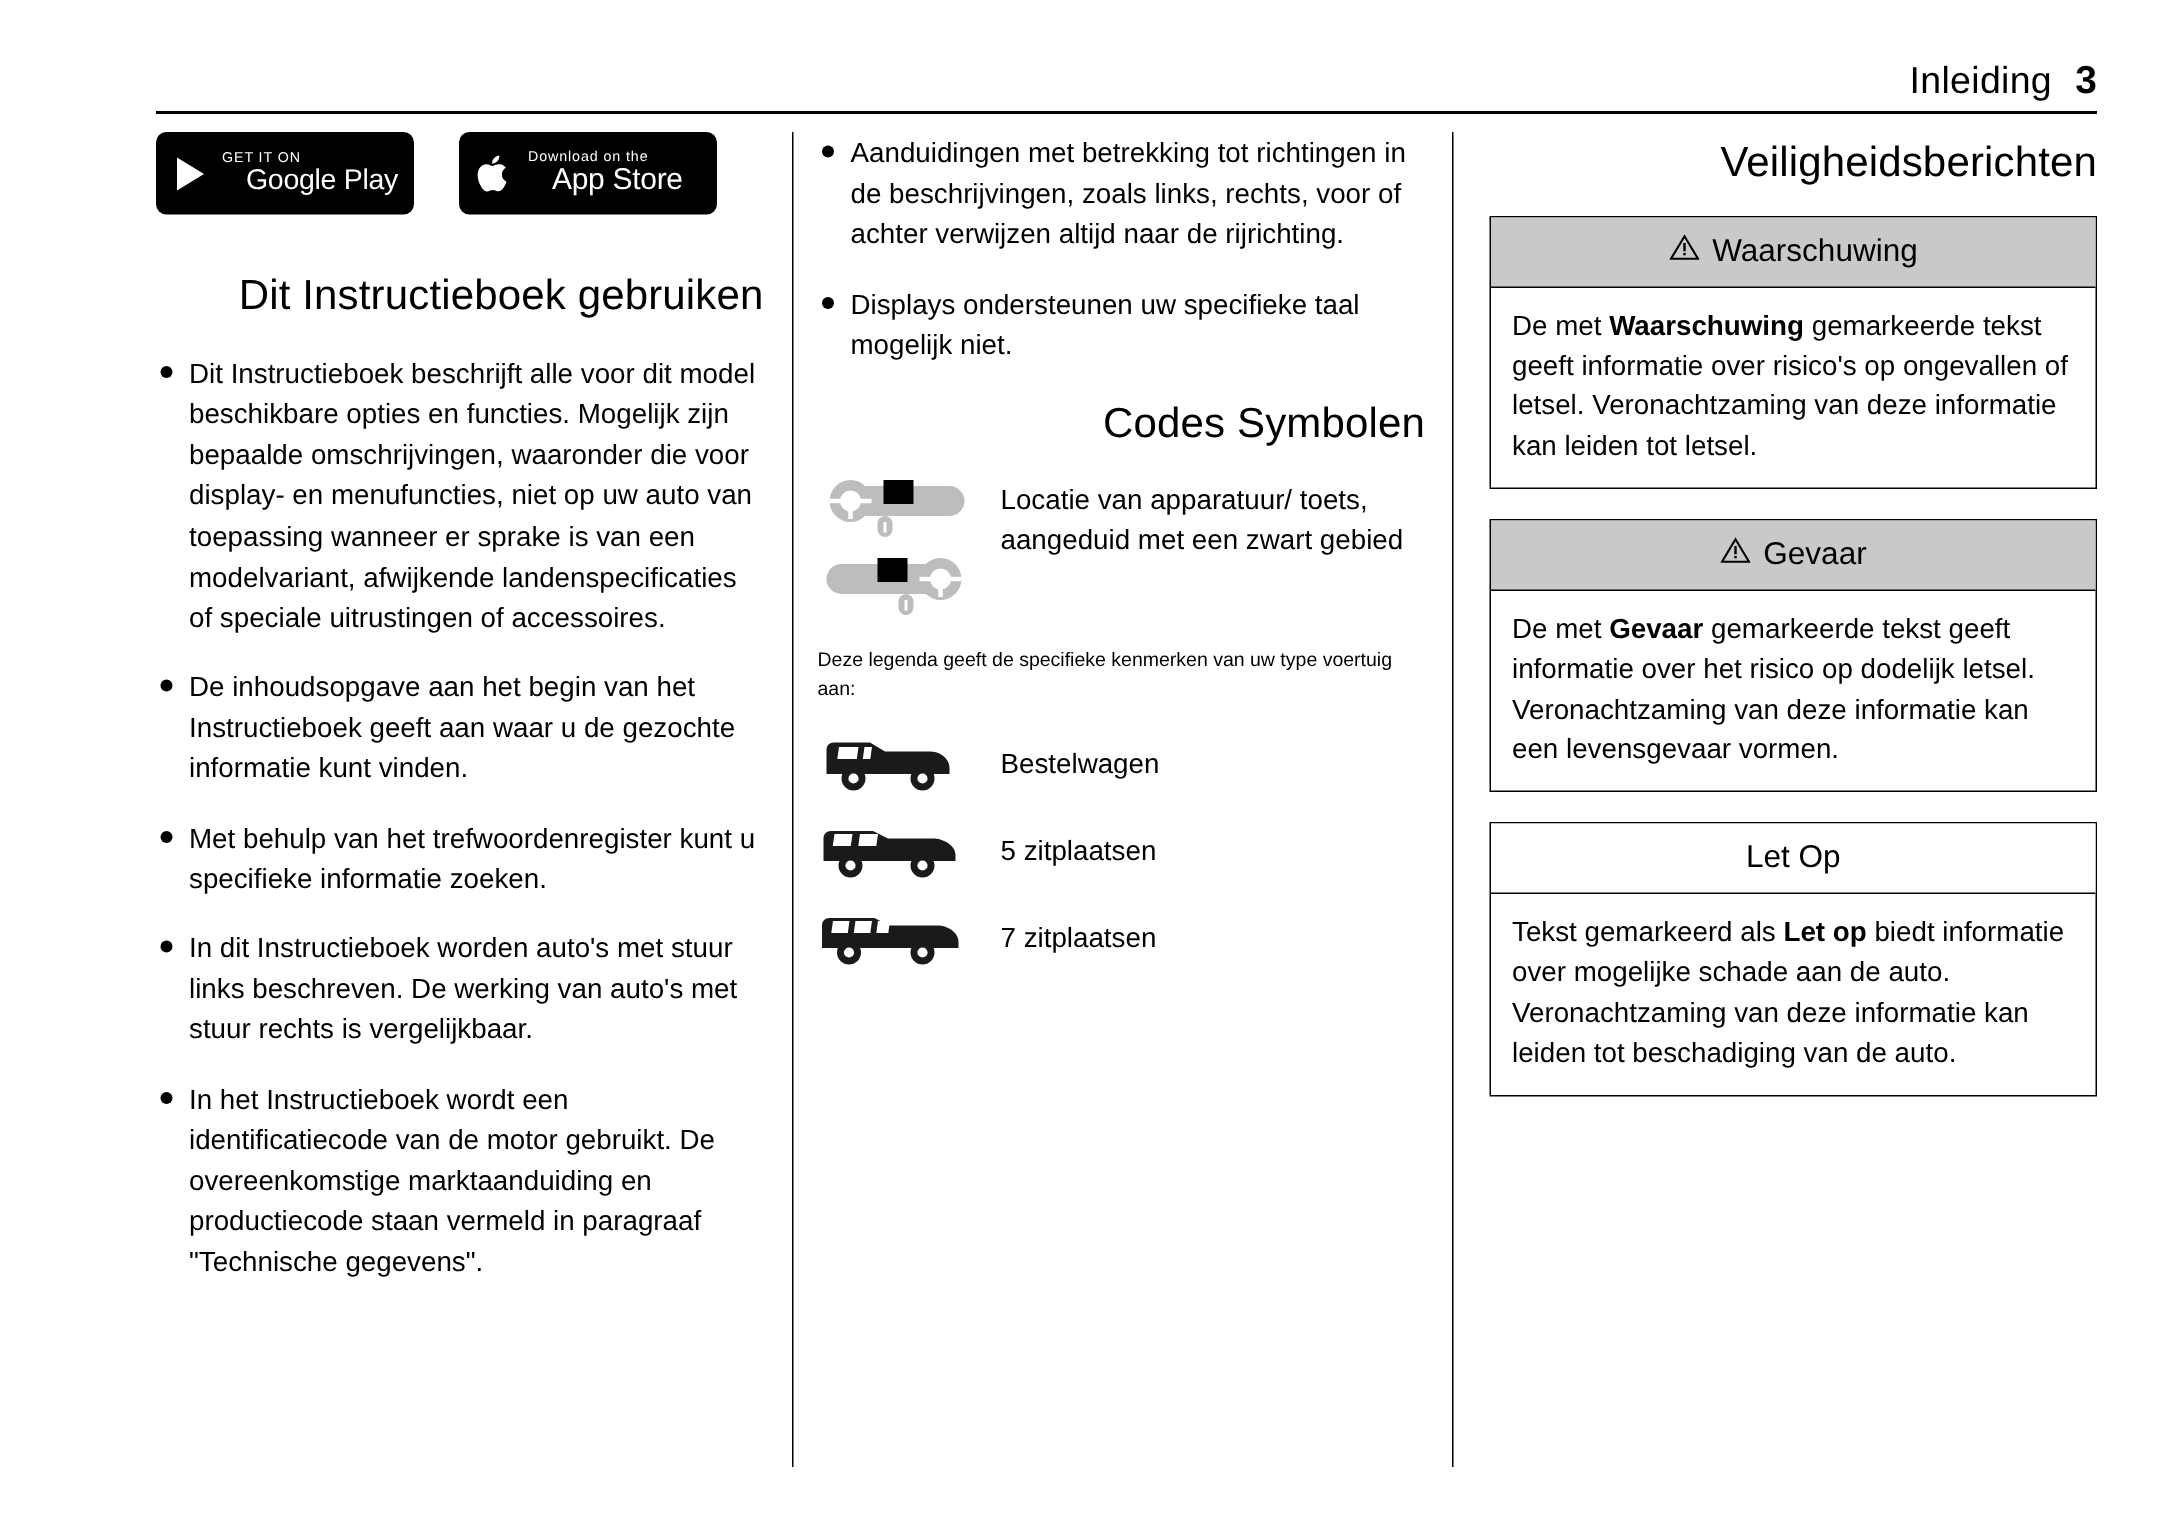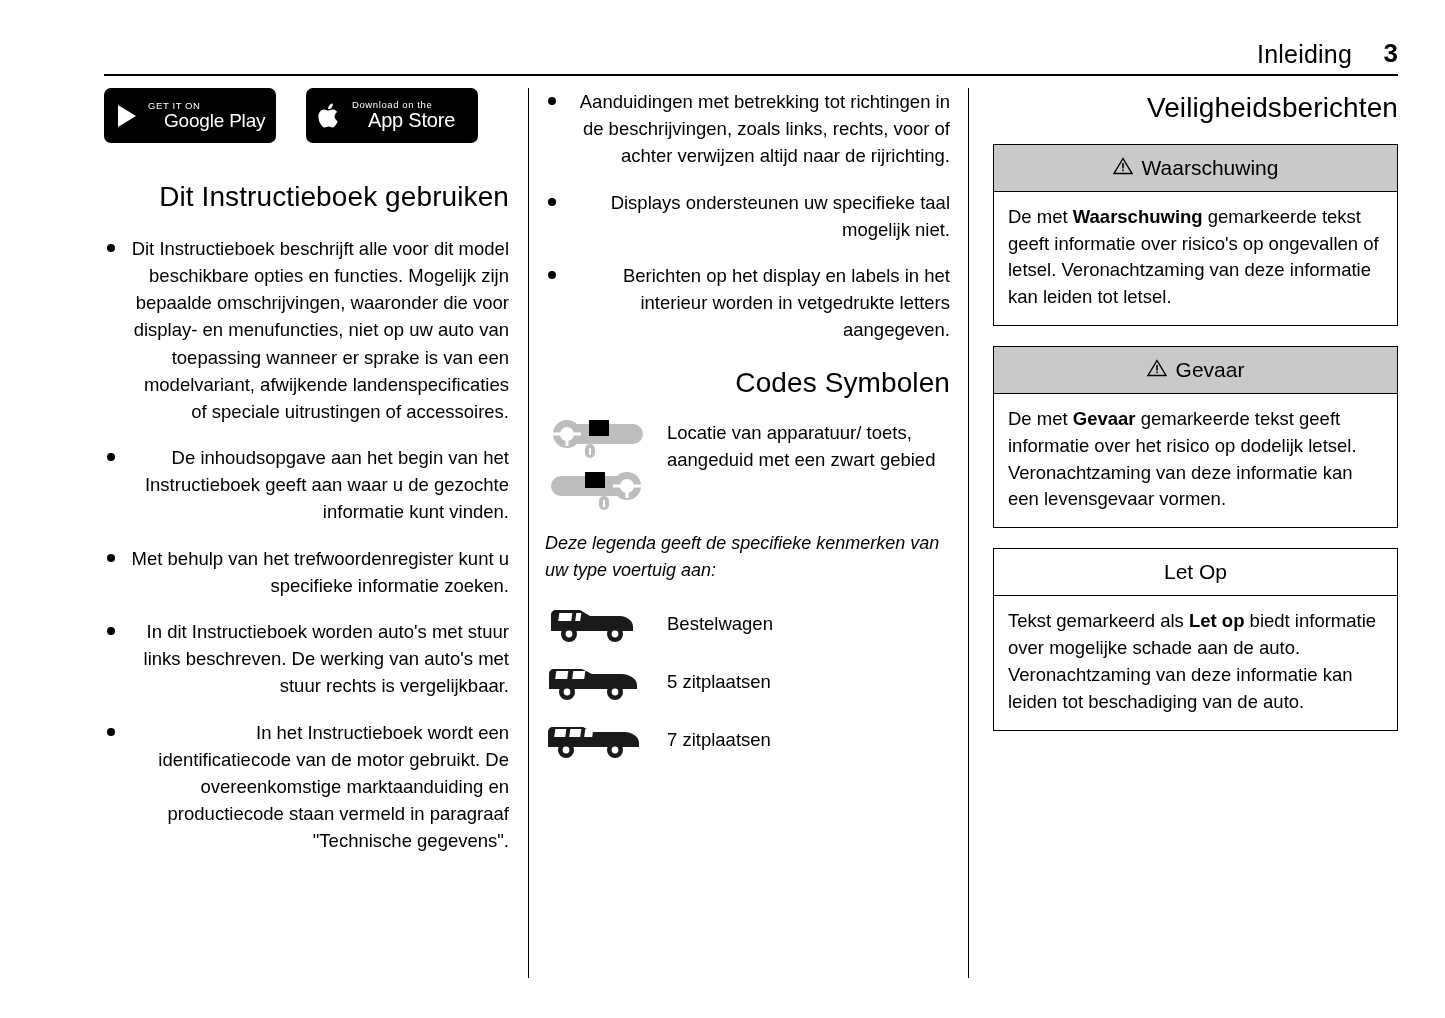--- a/index.html
+++ b/index.html
@@ -21,21 +21,21 @@
   }
   
   .header {
     position: absolute;
     left: 104px;
     top: 38px;
     width: 1294px;
     display: flex;
     align-items: flex-end;
     justify-content: flex-end;
-    gap: 26px;
+    gap: 10px;
   }
   .header-title {
     font-size: 25px;
     font-weight: 400;
     letter-spacing: 0.2px;
   }
   .header-pagenum {
     font-size: 26px;
     font-weight: 700;
     width: 20px;
@@ -126,37 +126,35 @@
     list-style: none;
     margin: 0;
     padding: 0;
   }
   ul.bullets li {
     position: relative;
     padding-left: 22px;
     margin-bottom: 19px;
     font-size: 18.5px;
     line-height: 1.47;
-    text-align: right;
   }
   ul.bullets li::before {
     content: "";
     position: absolute;
     left: 3px;
     top: 9px;
     width: 8px;
     height: 8px;
     background: #000;
     border-radius: 50%;
   }
   .para {
-    font-size: 18px;
+    font-size: 13px;
     line-height: 1.47;
     margin: 0 0 18px 0;
-    font-style: italic;
   }
   
   .sym-row {
     display: flex;
     align-items: flex-start;
     gap: 18px;
     margin-bottom: 14px;
   }
   .sym-art {
     flex: 0 0 auto;
@@ -271,21 +269,20 @@
       <li><span>In het Instructieboek wordt een identificatiecode van de motor gebruikt. De overeenkomstige marktaanduiding en productiecode staan vermeld in paragraaf "Technische gegevens".</span></li>
     </ul>
 
   </div>
 
   <div class="col col2">
 
     <ul class="bullets">
       <li><span>Aanduidingen met betrekking tot richtingen in de beschrijvingen, zoals links, rechts, voor of achter verwijzen altijd naar de rijrichting.</span></li>
       <li><span>Displays ondersteunen uw specifieke taal mogelijk niet.</span></li>
-      <li><span>Berichten op het display en labels in het interieur worden in vetgedrukte letters aangegeven.</span></li>
     </ul>
 
     <h2 class="section tight">Codes Symbolen</h2>
 
     <div class="sym-row">
       <div class="sym-art">
         <svg width="104" height="46" viewBox="0 0 104 46" aria-hidden="true">
 
           <path d="M30 6 h58 a10 10 0 0 1 0 20 h-58 z" fill="#bdbdbd"></path>
           <circle cx="22" cy="16" r="14" fill="#bdbdbd"></circle>

